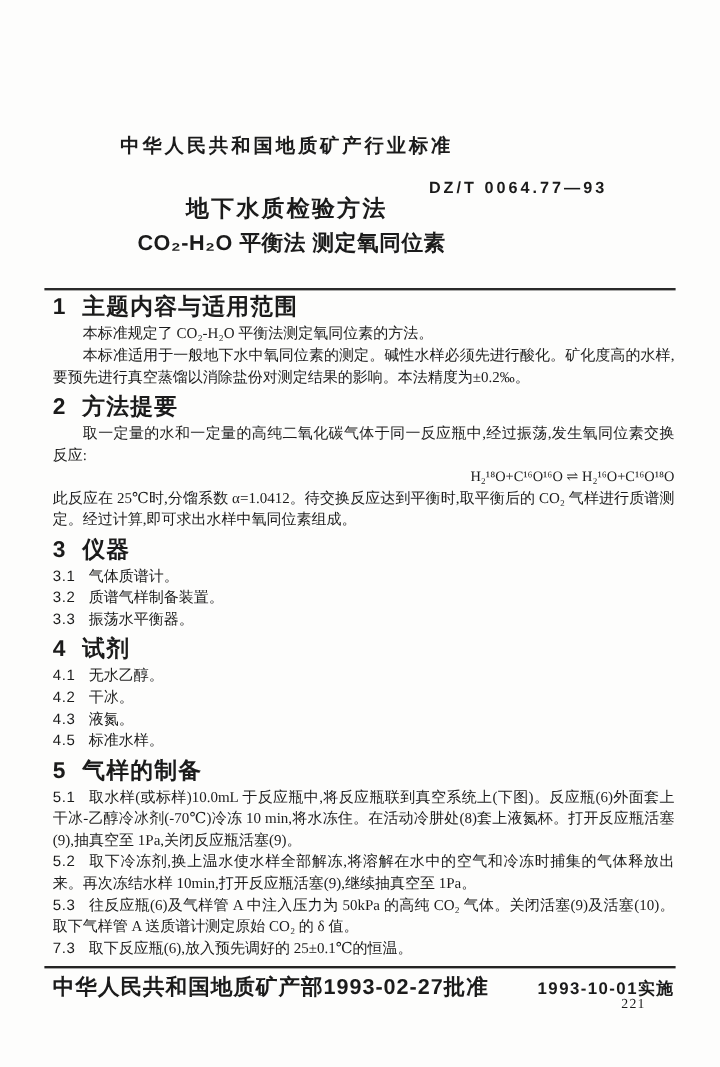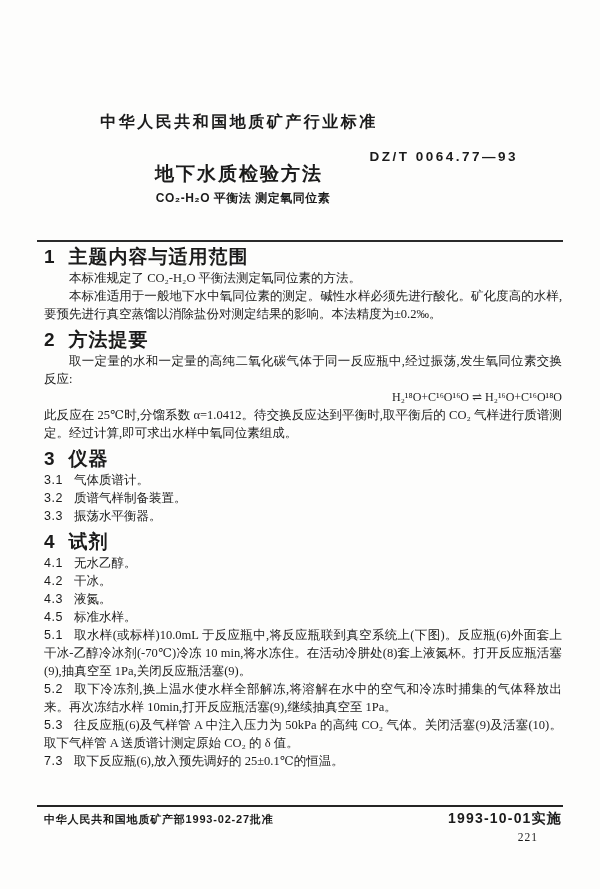--- a/index.html
+++ b/index.html
@@ -12,35 +12,35 @@
     overflow:hidden;
   }
   
   .org {
     position:absolute; top:112px; left:0; width:478px;
     text-align:center;
     font-family:"Liberation Sans","DejaVu Sans",sans-serif;
     font-weight:bold; font-size:16px; letter-spacing:2.5px;
   }
   .stdnum {
-    position:absolute; top:149px; right:82px;
+    position:absolute; top:149px; right:94px;
     font-family:"Liberation Sans","DejaVu Sans",sans-serif;
     font-weight:bold; font-size:13.5px; letter-spacing:2.5px;
   }
   .t1 {
     position:absolute; top:161px; left:0; width:478px;
     text-align:center;
     font-family:"Liberation Sans","DejaVu Sans",sans-serif;
     font-weight:bold; font-size:19px; letter-spacing:2px;
   }
   .t2 {
     position:absolute; top:190px; left:0; width:486px;
     text-align:center;
     font-family:"Liberation Sans","DejaVu Sans",sans-serif;
-    font-weight:bold; font-size:12px; letter-spacing:0.5px;
+    font-weight:bold; font-size:18px; letter-spacing:0.5px;
   }
   .rule { position:absolute; left:37px; right:37px; border-top:2.4px solid #2b2b2b; }
   .top-rule { top:240px; }
   
   .content {
     position:absolute; top:240px; left:44px; right:38px;
     text-align:justify;
   }
   .sec-h {
     margin:8px 0 3px 0; line-height:18px;
@@ -57,21 +57,21 @@
     font-size:12.5px; margin-right:11px; letter-spacing:0.5px;
   }
   
   .foot-rule { top:805px; border-top:2.6px solid #242424; }
   .foot-row {
     position:absolute; top:810px; left:44px; right:38px;
     display:flex; justify-content:space-between; align-items:baseline;
   }
   .approval {
     font-family:"Liberation Sans","DejaVu Sans",sans-serif;
-    font-weight:bold; font-size:11px; letter-spacing:0.8px;
+    font-weight:bold; font-size:18px; letter-spacing:0.8px;
   }
   .impl {
     font-family:"Liberation Sans","DejaVu Sans",sans-serif;
     font-weight:bold; font-size:14px; letter-spacing:1.2px;
   }
   .pagenum {
     position:absolute; top:831px; right:62px;
     font-size:11.5px; letter-spacing:1px;
   }
 </style>
@@ -102,20 +102,21 @@
     <p class="item"><span class="num">3.1</span><span>气体质谱计。</span></p>
     <p class="item"><span class="num">3.2</span><span>质谱气样制备装置。</span></p>
     <p class="item"><span class="num">3.3</span><span>振荡水平衡器。</span></p>
 
     <h2 class="sec-h"><span class="num">4</span><span>试剂</span></h2>
     <p class="item"><span class="num">4.1</span><span>无水乙醇。</span></p>
     <p class="item"><span class="num">4.2</span><span>干冰。</span></p>
     <p class="item"><span class="num">4.3</span><span>液氮。</span></p>
     <p class="item"><span class="num">4.5</span><span>标准水样。</span></p>
 
+    <h2 class="sec-h"><span class="num">5</span><span>气样的制备</span></h2>
     <p class="item"><span class="num">5.1</span><span>取水样(或标样)10.0mL 于反应瓶中,将反应瓶联到真空系统上(下图)。反应瓶(6)外面套上干冰-乙醇冷冰剂(-70℃)冷冻 10 min,将水冻住。在活动冷肼处(8)套上液氮杯。打开反应瓶活塞(9),抽真空至 1Pa,关闭反应瓶活塞(9)。</span></p>
     <p class="item"><span class="num">5.2</span><span>取下冷冻剂,换上温水使水样全部解冻,将溶解在水中的空气和冷冻时捕集的气体释放出来。再次冻结水样 10min,打开反应瓶活塞(9),继续抽真空至 1Pa。</span></p>
     <p class="item"><span class="num">5.3</span><span>往反应瓶(6)及气样管 A 中注入压力为 50kPa 的高纯 CO₂ 气体。关闭活塞(9)及活塞(10)。取下气样管 A 送质谱计测定原始 CO₂ 的 δ 值。</span></p>
     <p class="item"><span class="num">7.3</span><span>取下反应瓶(6),放入预先调好的 25±0.1℃的恒温。</span></p>
 
   </div>
 
   <div class="rule foot-rule"></div>
   <div class="foot-row">
     <span class="approval">中华人民共和国地质矿产部1993-02-27批准</span>

